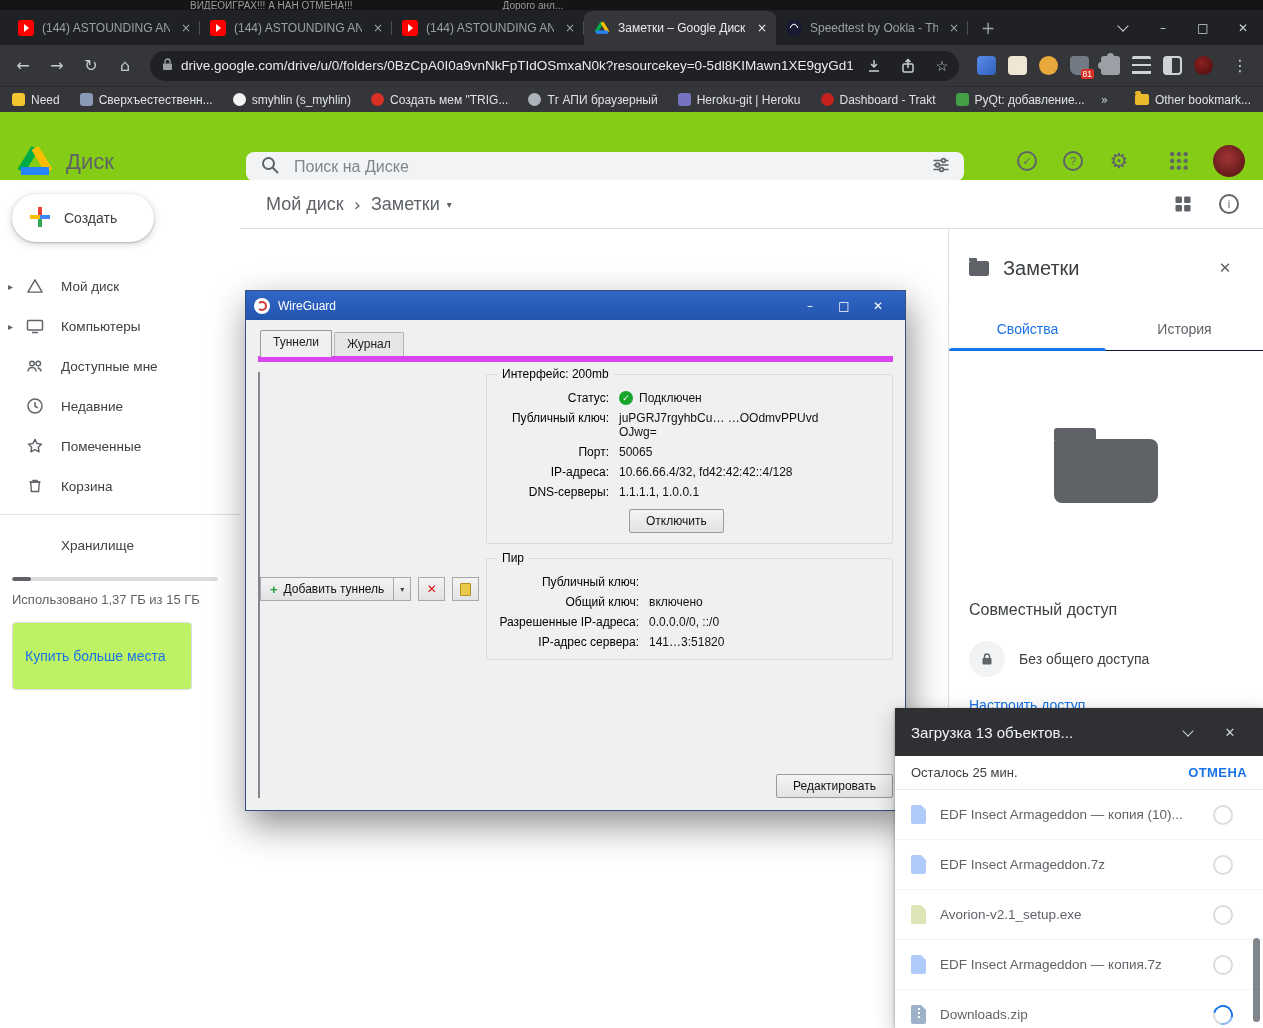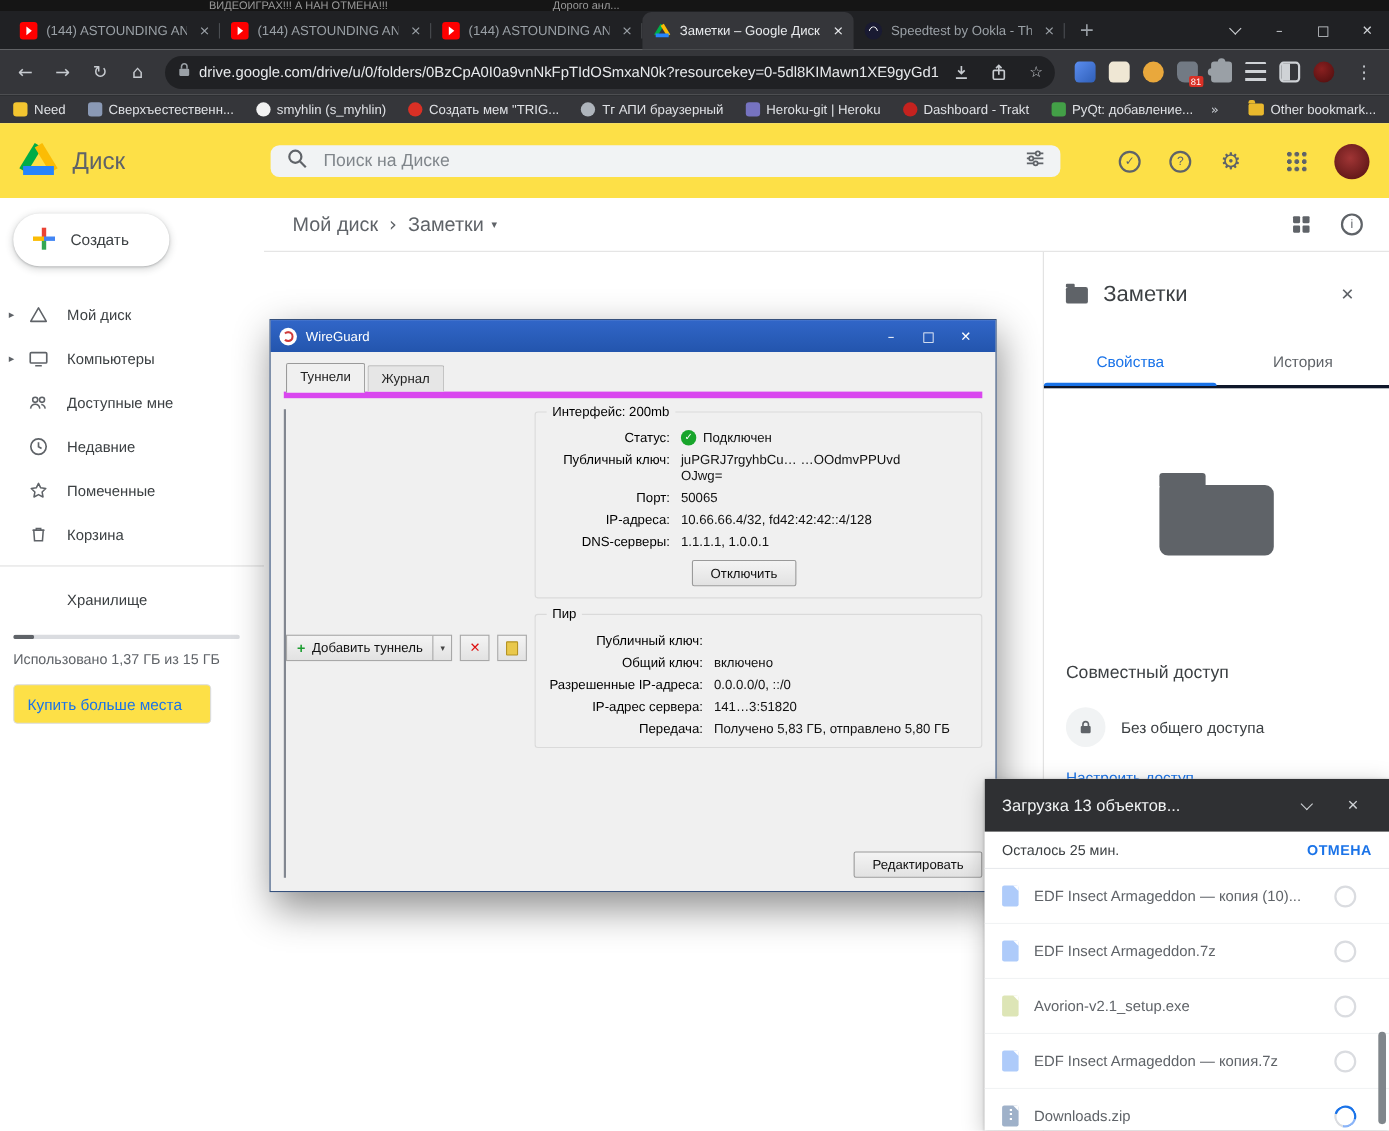--- a/index.html
+++ b/index.html
@@ -63,21 +63,21 @@
 .bmfav.v-gray{background:#aeb4bb;border-radius:50%;}
 .bmfav.v-purple{background:#7673c0;}
 .bmfav.v-darkred{background:#c5221f;border-radius:50%;}
 .bmfav.v-green{background:#43a047;}
 .bm-over{margin-left:16px;color:#c7cbd0;}
 .bm.other{margin-left:auto;}
 .bmfolder{width:14px;height:11px;background:#eab92d;border-radius:2px;position:relative;flex:none;}
 .bmfolder::before{content:"";position:absolute;top:-3px;left:0;width:6px;height:3px;background:#eab92d;border-radius:2px 2px 0 0;}
 
 
-.dheader{height:69px;background:#fde047;display:flex;align-items:center;padding:0 18px 0 16px;}
+.dheader{height:69px;background:#84cc16;display:flex;align-items:flex-end;padding:0 18px 0 16px;}
 .dlogo{display:flex;align-items:center;gap:12px;width:230px;flex:none;}
 .dlogo-text{font-size:22px;color:#5f6368;}
 .dsearch{width:718px;height:29px;background:#f1f3f4;border-radius:8px;display:flex;align-items:center;gap:14px;padding:0 14px;flex:none;}
 .search-input{flex:1;border:none;background:transparent;outline:none;font-size:16px;color:#202124;font-family:inherit;}
 .search-input::placeholder{color:#80868b;}
 .hicons{margin-left:auto;display:flex;align-items:center;gap:6px;}
 .hbtn{width:40px;height:40px;border-radius:50%;display:flex;align-items:center;justify-content:center;color:#5f6368;}
 .circ{width:20px;height:20px;border:2px solid #5f6368;border-radius:50%;display:flex;align-items:center;justify-content:center;font-size:11px;color:#5f6368;}
 .gearg{font-size:21px;}
 .appsgrid{width:18px;height:18px;background-image:radial-gradient(circle at 2.2px 2.2px,#5f6368 2px,transparent 2.3px);background-size:6.8px 6.8px;}
@@ -96,40 +96,40 @@
 .side-item.v-mydrive .ic-mydrive{display:block;}
 .side-item.v-computers .ic-computers{display:block;}
 .side-item.v-shared .ic-shared{display:block;}
 .side-item.v-recent .ic-recent{display:block;}
 .side-item.v-starred .ic-starred{display:block;}
 .side-item.v-trash .ic-trash{display:block;}
 .sdivider{border-top:1px solid #e0e0e0;margin:8px 0 10px;}
 .sbar{height:4px;background:#dadce0;border-radius:2px;margin:12px 22px 10px 12px;overflow:hidden;}
 .sbar-used{height:4px;background:#5f6368;border-radius:2px;}
 .stext{margin:0 24px 0 12px;font-size:13px;color:#5f6368;line-height:17px;}
-.buybtn{margin:14px 0 0 12px;width:180px;border:1px solid #dadce0;border-radius:4px;background:#fde047;color:#1a73e8;font-size:14px;padding:8px 12px;text-align:left;line-height:18px;font-family:inherit;}
+.buybtn{margin:14px 0 0 12px;width:180px;border:1px solid #dadce0;border-radius:4px;background:#bef264;color:#1a73e8;font-size:14px;padding:24px 12px;text-align:left;line-height:18px;font-family:inherit;}
 
 .right-area{flex:1;display:flex;flex-direction:column;min-width:0;}
 .crumbrow{height:48px;flex:none;display:flex;align-items:center;padding:0 16px 0 26px;}
 .crumb{display:flex;align-items:center;gap:10px;font-size:18px;color:#5f6368;}
 .crumb .cur{display:flex;align-items:center;gap:7px;}
 .caret-down{font-size:10px;color:#5f6368;}
 .crumbicons{margin-left:auto;display:flex;align-items:center;gap:10px;color:#5f6368;}
 .cibtn{width:36px;height:36px;display:flex;align-items:center;justify-content:center;}
 .contentrow{flex:1;display:flex;border-top:1px solid #e0e0e0;min-height:0;}
 .canvas{flex:1;background:#fff;}
 
 
 .details{width:315px;flex:none;border-left:1px solid #e0e0e0;display:flex;flex-direction:column;background:#fff;}
 .dhead{height:78px;display:flex;align-items:center;gap:14px;padding:0 20px;flex:none;}
 .folder-sm{width:20px;height:15px;background:#5f6368;border-radius:2px;position:relative;flex:none;}
 .folder-sm::before{content:"";position:absolute;top:-3px;left:0;width:8px;height:3px;background:#5f6368;border-radius:1px 1px 0 0;}
 .dtitle{font-size:20px;color:#3c4043;}
 .dclose{margin-left:auto;color:#5f6368;font-size:15px;width:36px;height:36px;display:flex;align-items:center;justify-content:center;}
-.dtabs{display:flex;border-bottom:3px solid #0f172a;flex:none;}
+.dtabs{display:flex;border-bottom:1px solid #0f172a;flex:none;}
 .dtab{flex:1;height:43px;display:flex;align-items:center;justify-content:center;font-size:14px;color:#5f6368;position:relative;}
 .dtab.v-active{color:#1a73e8;font-weight:500;}
 .dtab.v-active::after{content:"";position:absolute;left:0;right:0;bottom:-1px;height:3px;background:#1a73e8;border-radius:3px 3px 0 0;}
 .dbody-panel{flex:1;position:relative;}
 .bigfolder{position:absolute;left:50%;transform:translateX(-50%);top:88px;width:104px;height:64px;background:#5f6368;border-radius:3px 8px 8px 8px;}
 .bigfolder::before{content:"";position:absolute;top:-11px;left:0;width:42px;height:12px;background:#5f6368;border-radius:3px 3px 0 0;}
 .sharesec{position:absolute;top:250px;left:0;right:16px;padding:0 20px;}
 .sharehead{font-size:16px;color:#3c4043;}
 .sharerow{margin-top:22px;display:flex;align-items:center;gap:14px;}
 .lockcirc{width:36px;height:36px;border-radius:50%;background:#f1f3f4;display:flex;align-items:center;justify-content:center;flex:none;}
@@ -692,26 +692,20 @@
               </div>
 
               <div class="kv">
                 <span class="k">IP-адрес сервера:</span>
                 <span class="v">
                   <span class="vtext">141…3:51820</span>
                 </span>
               </div>
 
 
-              <div class="kv">
-                <span class="k">Передача:</span>
-                <span class="v">
-                  <span class="vtext">Получено 5,83 ГБ, отправлено 5,80 ГБ</span>
-                </span>
-              </div>
             </div>
         </div>
         <div class="wgbr">
             <button class="wbtn">Редактировать</button>
           </div>
       </div>
     </div>
   </div>
 </div>
 

